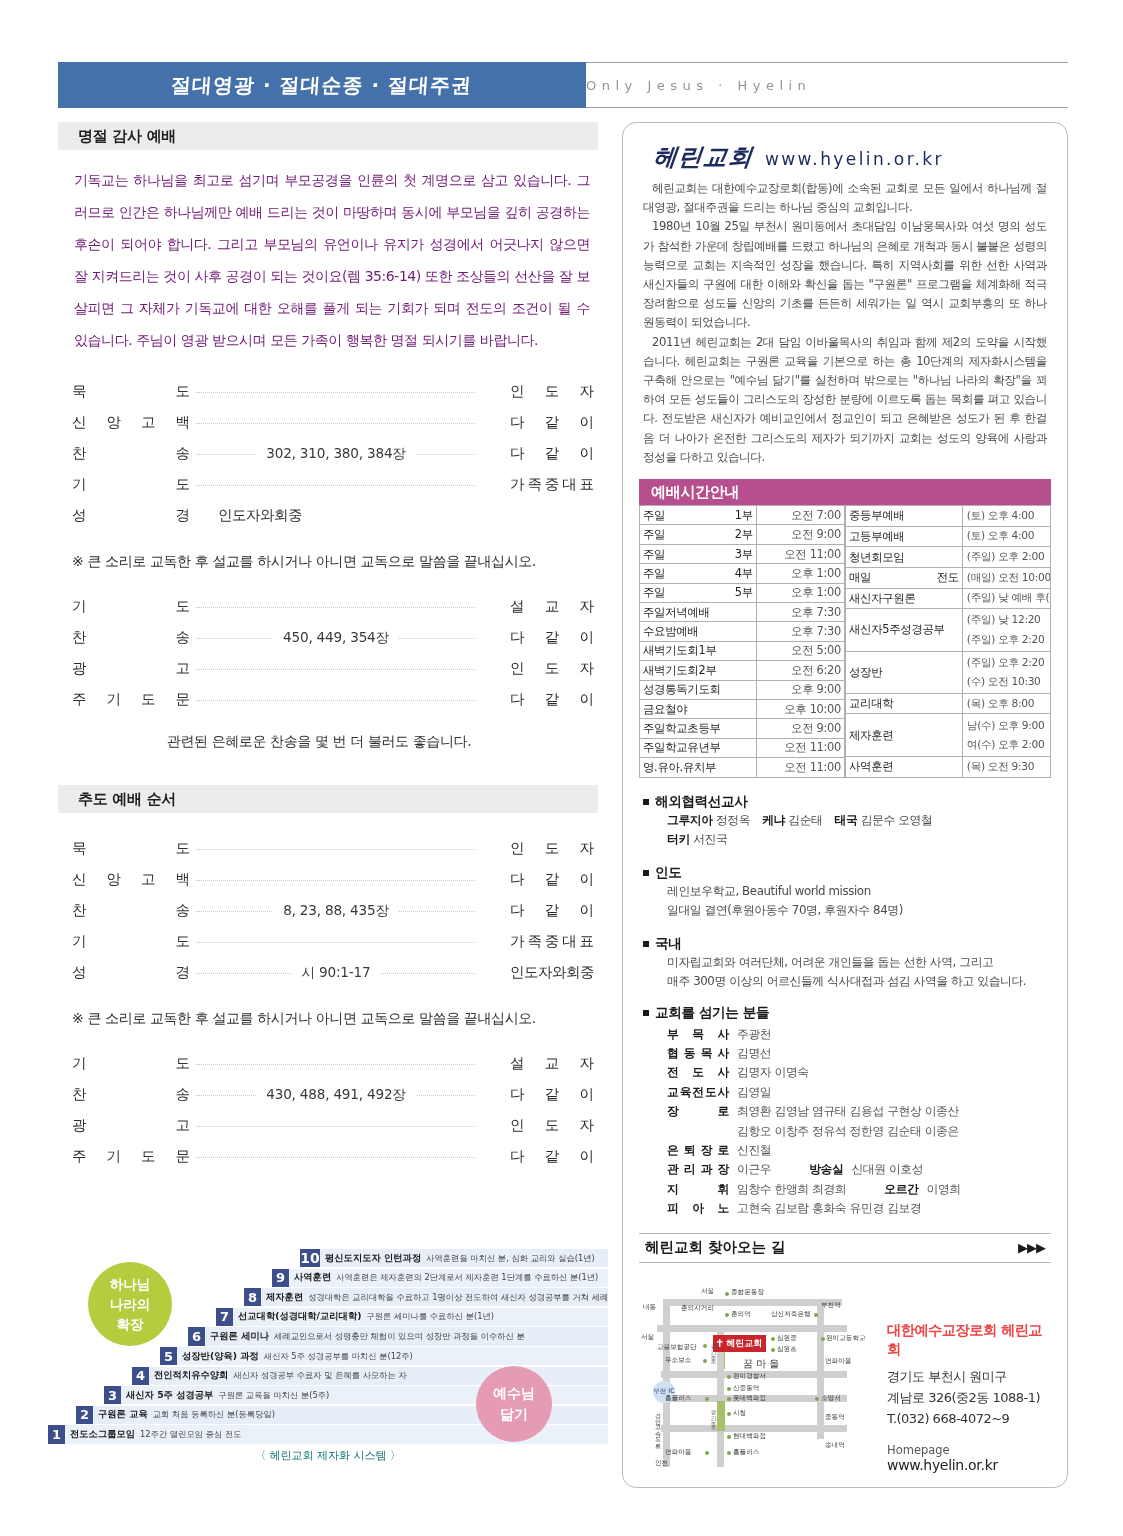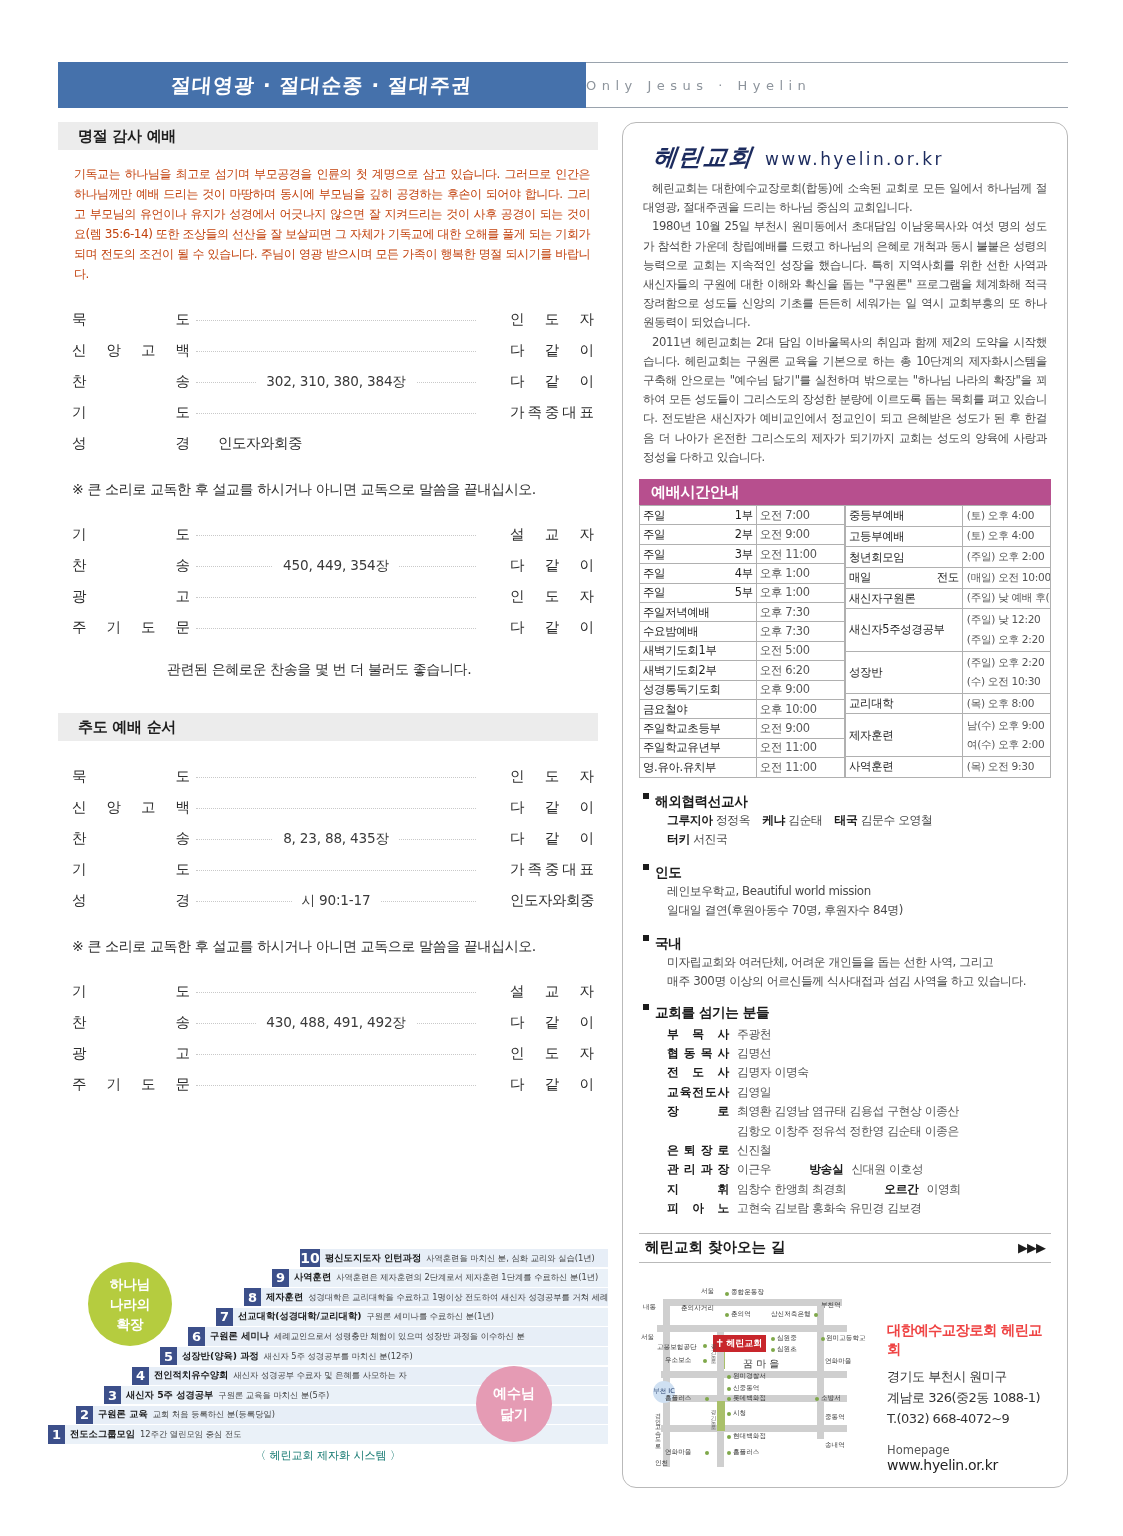--- a/index.html
+++ b/index.html
@@ -33,21 +33,21 @@
   
   .left-col { position:absolute; left:58px; top:122px; width:540px; }
 
   .sec-title {
     background:#ececec; height:28px; display:flex; align-items:center;
     padding-left:20px; font-size:15px; font-weight:700; color:#1e1e1e;
     letter-spacing:-0.3px; margin-bottom:14px;
   }
 
   .intro-par {
-    font-size:12px; line-height:20px; color:#c2410c; text-align:justify;
+    font-size:14px; line-height:32px; color:#701a75; text-align:justify;
     letter-spacing:-0.45px; padding:0 8px 0 16px;
   }
 
   .order-table { width:100%; margin-top:20px; padding:0 4px 0 14px; }
   .order-row { display:flex; align-items:center; height:31px; font-size:14.5px; color:#333; }
   .or-label {
     width:118px; display:flex; justify-content:space-between;
     letter-spacing:0px; color:#2e2e2e;
   }
   .or-label span { display:inline-block; }
@@ -139,33 +139,33 @@
   }
   .sched-body { display:flex; }
   .sched-tbl { border-collapse:collapse; width:50%; table-layout:fixed; }
   .sched-tbl td {
     border:1px solid #b0b0b0; height:19.4px; font-size:11.4px; color:#222;
     padding:0 3px; letter-spacing:-0.3px; white-space:nowrap; overflow:hidden;
   }
   .sched-tbl td.name {
     width:57%; text-align:justify; text-align-last:justify; color:#1d1d1d;
   }
-  .sched-tbl td.time { width:43%; color:#555; }
+  .sched-tbl td.time { width:43%; color:#555; text-align:right; }
   .sched-tbl td.time2 { width:43%; color:#555; text-align:left; padding-left:4px; font-size:10.6px; }
   .sched-tbl td.stack { padding:0; }
   .sched-tbl td.stack div {
     height:19.4px; line-height:19.4px; font-size:10.6px; color:#555; padding-left:4px;
   }
   .sched-tbl td.stack div + div { border-top:none; }
 
   
   .mblock { margin-top:15px; padding:0 4px; }
   .mhead {
     font-size:13.6px; font-weight:700; color:#1b1b1b; letter-spacing:-0.4px;
-    display:flex; align-items:flex-start;
+    display:flex; align-items:center;
   }
   .msq {
     width:6px; height:6px; background:#1b1b1b; display:inline-block; margin-right:6px;
   }
   .mline {
     font-size:11.8px; color:#4a4a4a; line-height:19px; padding-left:24px;
     letter-spacing:-0.4px; white-space:nowrap;
   }
   .mline b { color:#1b1b1b; font-weight:700; }
   .mline .gap { display:inline-block; width:12px; }

